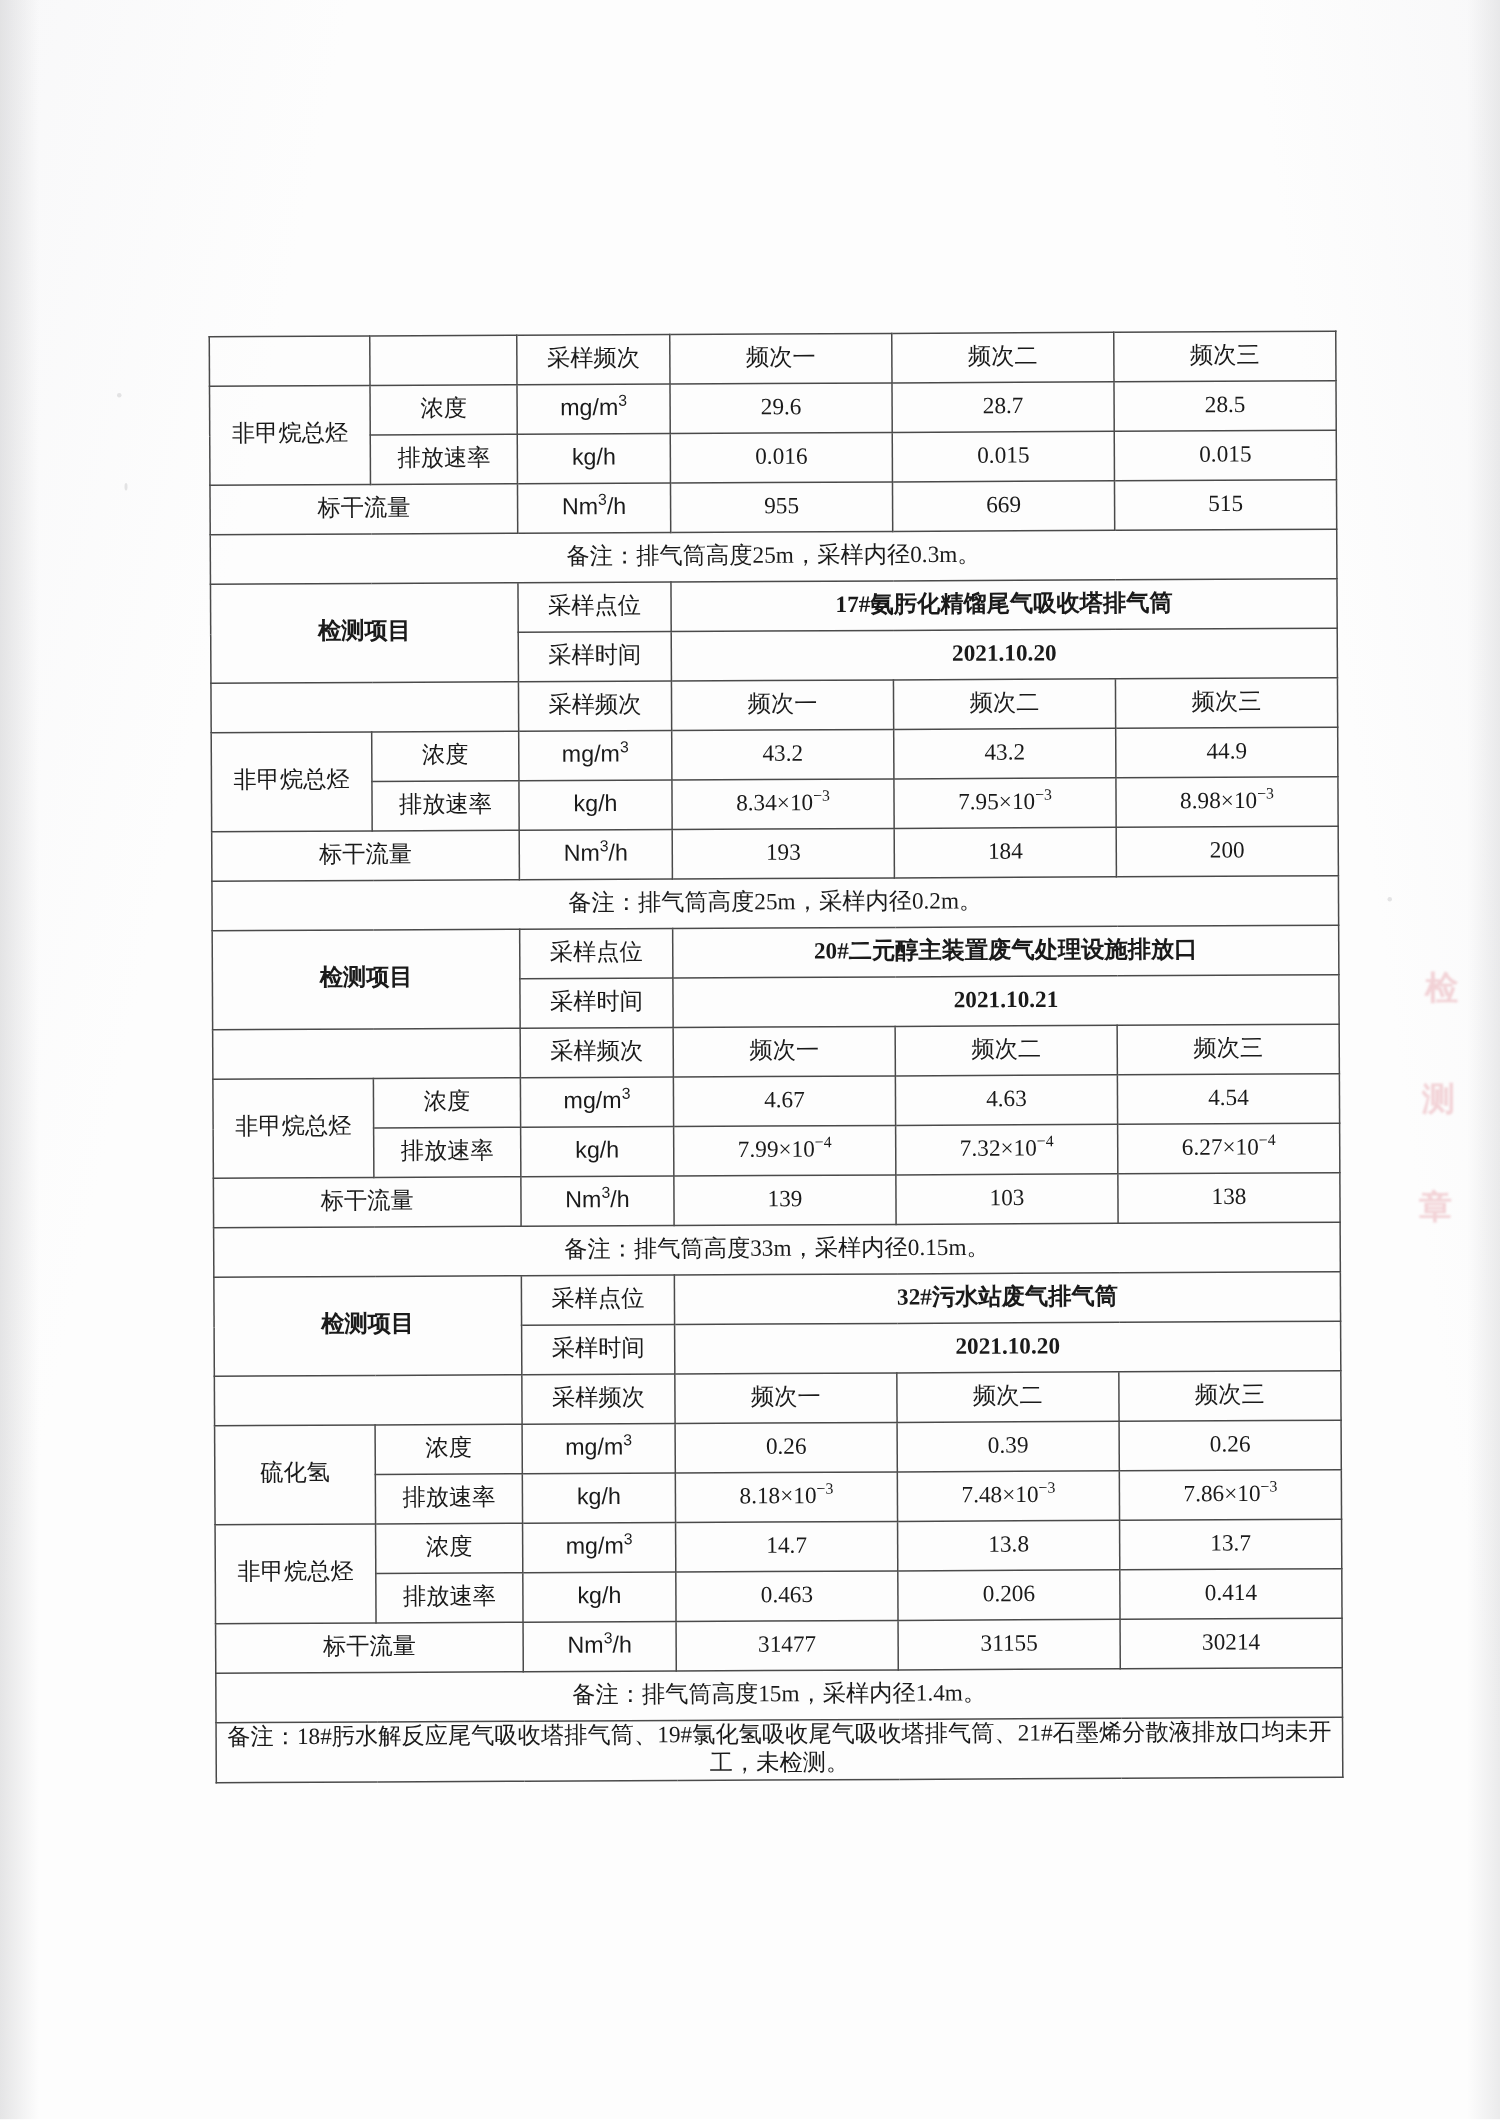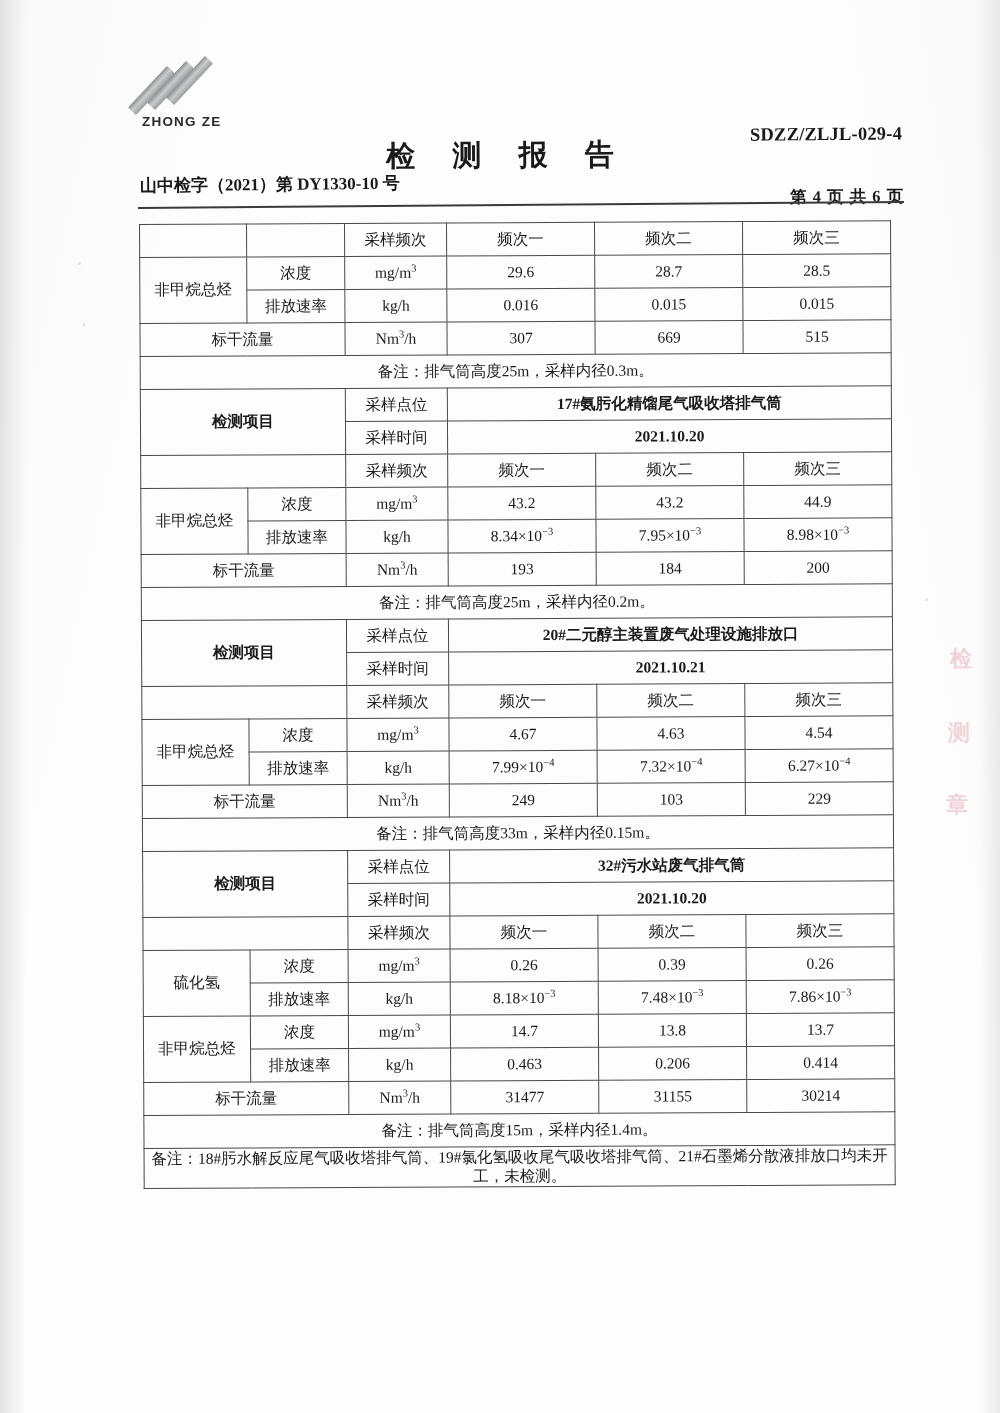--- a/index.html
+++ b/index.html
@@ -161,21 +161,21 @@
     line-height: 1.2;
   }
   
   col.c-item { width: 107px; }
   col.c-sub  { width: 98px;  }
   col.c-unit { width: 102px; }
   col.c-f    { width: 148px; }
 
   td.cn      { font-family: "Liberation Serif", "DejaVu Serif", serif; }
   td.num     { font-family: Liberation Serif, serif; font-size: 15.5px; }
-  td.unit    { font-family: Liberation Serif, serif; font-size: 15px; }
+  td.unit    { font-family: Liberation Sans, sans-serif; font-size: 15px; }
   td.bold    { font-weight: 700; }
   td.point   { font-weight: 700; font-size: 15.5px; }
   td.date    { font-weight: 700; font-family: "Liberation Serif", serif; font-size: 15.5px; }
   td.remark  {
     text-align: left;
     padding-left: 9px;
     font-size: 15.5px;
     height: 29px;
   }
   td.remark-2 {
@@ -214,41 +214,20 @@
     pointer-events: none;
   }
 </style>
 </head>
 <body>
 
 <div class="page">
   <div class="scan-edge-l"></div>
   <div class="scan-edge-r"></div>
 
-  <div class="header">
-
-    <div class="logo">
-      <div class="logo-bars">
-        <i></i>
-          <i></i>
-          <i></i>
-      </div>
-      <div class="logo-text">ZHONG ZE</div>
-    </div>
-
-    <div class="doc-code">SDZZ/ZLJL-029-4</div>
-
-    <div class="report-title">检 测 报 告</div>
-
-    <div class="report-no">山中检字（2021）第 DY1330-10 号</div>
-
-    <div class="page-no">第 4 页  共 6 页</div>
-
-    <div class="header-rule"></div>
-  </div>
 
   <div class="table-wrap">
     <table class="report">
       <colgroup>
         <col class="c-item">
           <col class="c-sub">
           <col class="c-unit">
         <col class="c-f">
           <col class="c-f">
           <col class="c-f">
@@ -273,21 +252,21 @@
           <tr>
             <td class="cn">排放速率</td>
             <td class="unit">kg/h</td>
             <td class="num">0.016</td>
             <td class="num">0.015</td>
             <td class="num">0.015</td>
           </tr>
           <tr>
             <td class="cn" colspan="2">标干流量</td>
             <td class="unit">Nm<sup>3</sup>/h</td>
-            <td class="num">307</td>
+            <td class="num">955</td>
             <td class="num">669</td>
             <td class="num">515</td>
           </tr>
           <tr>
             <td class="remark cn" colspan="6">备注：排气筒高度25m，采样内径0.3m。</td>
           </tr>
           <tr>
             <td class="cn bold" rowspan="2" colspan="2">检测项目</td>
             <td class="cn">采样点位</td>
             <td class="point" colspan="3">17#氨肟化精馏尾气吸收塔排气筒</td>
@@ -355,23 +334,23 @@
           <tr>
             <td class="cn">排放速率</td>
             <td class="unit">kg/h</td>
             <td class="num"><span class="sci">7.99×10<sup>−4</sup></span></td>
             <td class="num"><span class="sci">7.32×10<sup>−4</sup></span></td>
             <td class="num"><span class="sci">6.27×10<sup>−4</sup></span></td>
           </tr>
           <tr>
             <td class="cn" colspan="2">标干流量</td>
             <td class="unit">Nm<sup>3</sup>/h</td>
-            <td class="num">249</td>
+            <td class="num">139</td>
             <td class="num">103</td>
-            <td class="num">229</td>
+            <td class="num">138</td>
           </tr>
           <tr>
             <td class="remark cn" colspan="6">备注：排气筒高度33m，采样内径0.15m。</td>
           </tr>
           <tr>
             <td class="cn bold" rowspan="2" colspan="2">检测项目</td>
             <td class="cn">采样点位</td>
             <td class="point" colspan="3">32#污水站废气排气筒</td>
           </tr>
           <tr>

